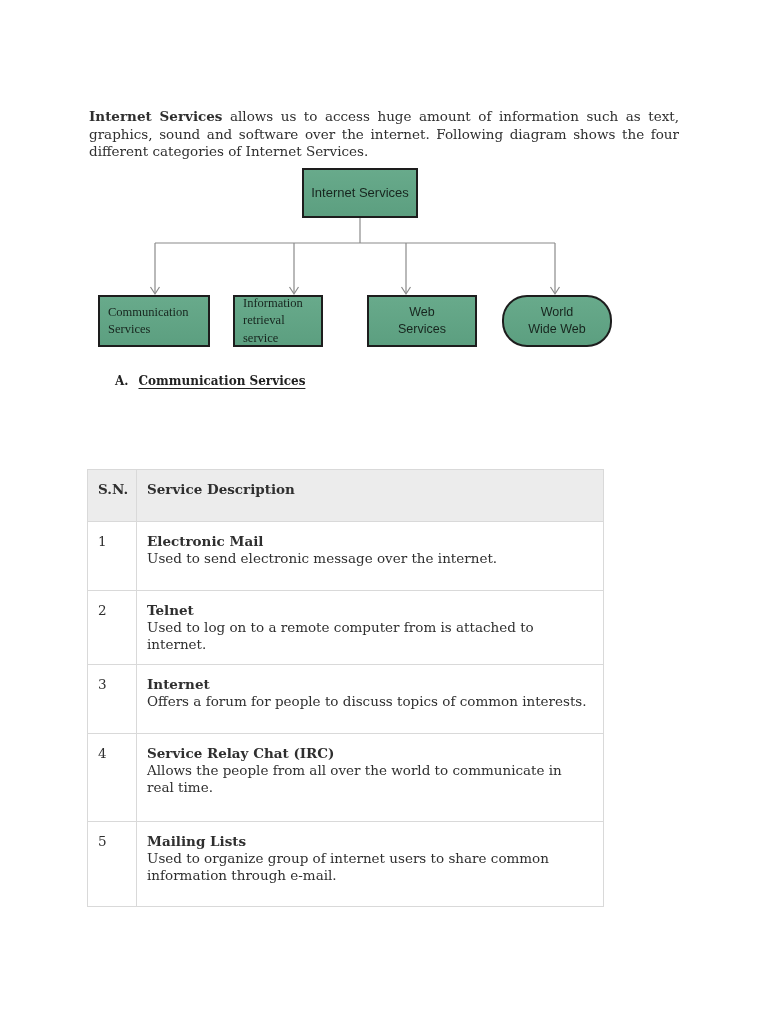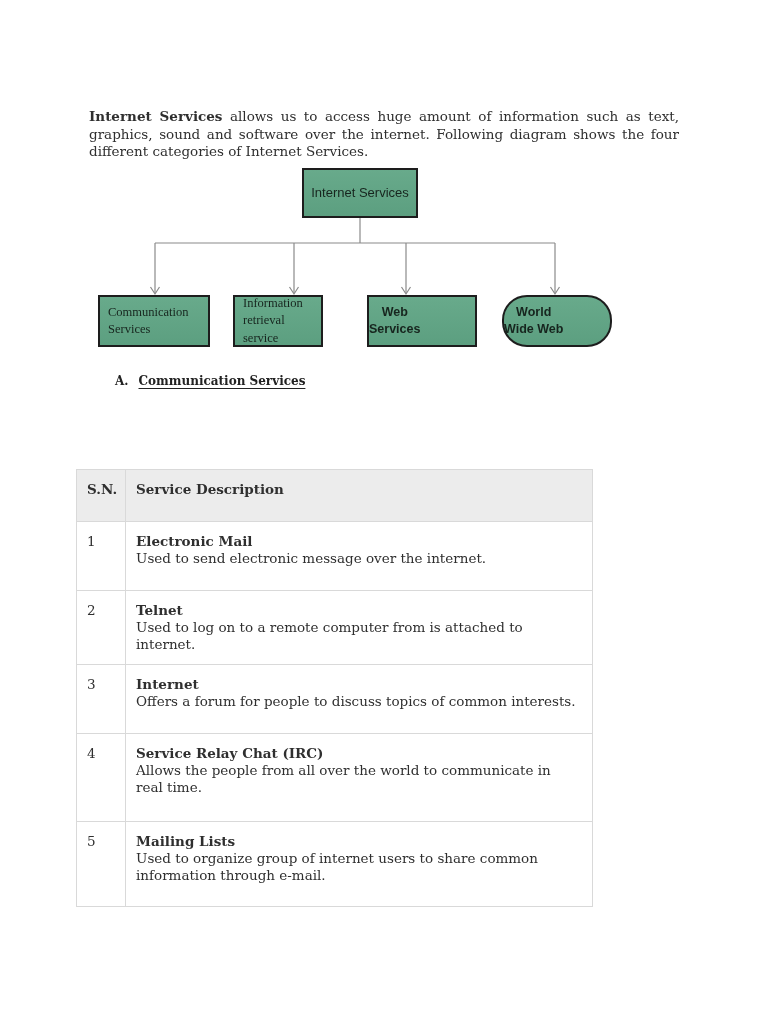--- a/index.html
+++ b/index.html
@@ -26,37 +26,37 @@
     position:absolute;box-sizing:border-box;
     background:linear-gradient(180deg,var(--box-fill-light,#68aa8b) 0%,var(--box-fill,#5c9f80) 100%);
     border:2px solid var(--box-border,#1d1d1d);
     font-family:"Liberation Sans","DejaVu Sans",sans-serif;
     font-size:12.5px;color:#17251e;line-height:1.38;
     display:flex;align-items:center;white-space:pre-line;
   }
   .dbox.root{left:302px;top:0;width:116px;height:50px;justify-content:center;text-align:center;font-size:13px;}
   .dbox.child{top:127px;height:52px;}
   .dbox.align-left{justify-content:flex-start;padding-left:8px;text-align:left;font-family:Liberation Serif, serif;}
-  .dbox.align-center{text-align:center;font-weight:bold;}
+  .dbox.align-center{justify-content:center;text-align:center;}
   .b1{left:98px;width:112px;}
   .b2{left:233px;width:90px;}
   .b3{left:367px;width:110px;}
   .b4{left:502px;width:110px;border-radius:25px;}
 
   
   .heading{
     position:absolute;left:115px;top:374px;margin:0;
     font-size:12px;font-weight:bold;color:#222;
   }
   .heading .letter{margin-right:10px;}
   .heading .title{text-decoration:underline;text-underline-offset:3px;}
 
   
   table.svc{
-    position:absolute;left:76px;top:469px;width:517px;
+    position:absolute;left:87px;top:469px;width:517px;
     border-collapse:collapse;table-layout:fixed;
     font-size:13.5px;line-height:17px;color:#2f2f2f;
   }
   table.svc td,table.svc th{
     border:1px solid #d9d9d9;vertical-align:top;
     padding:11px 12px 11px 10px;box-sizing:border-box;
     text-align:left;font-weight:normal;
   }
   table.svc th{background:#ececec;font-weight:bold;}
   col.c-sn{width:49px;}

